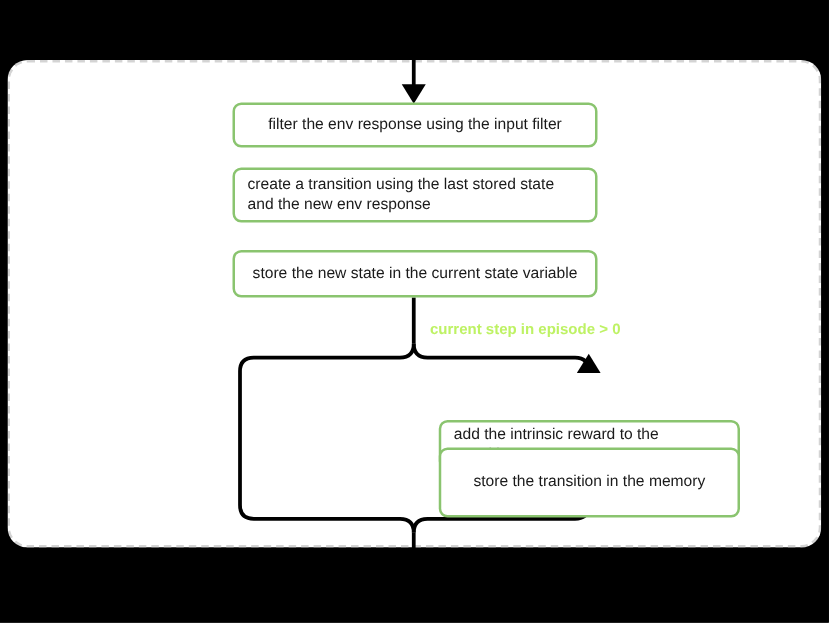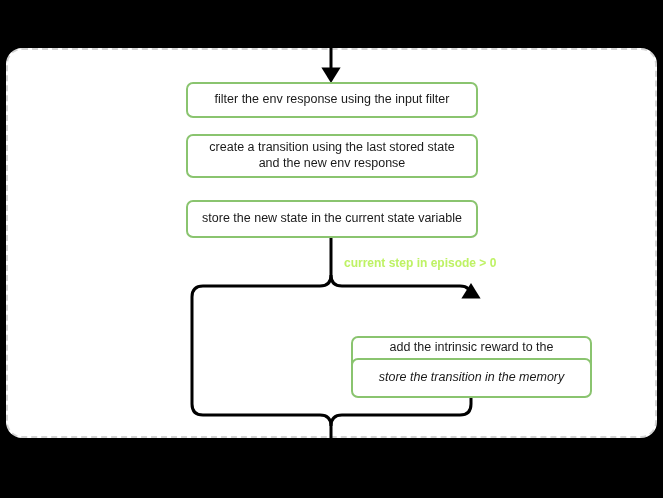--- a/index.html
+++ b/index.html
@@ -43,31 +43,30 @@
   }
   .node {
     position: absolute;
     box-sizing: border-box;
     background: #ffffff;
     border: 2.5px solid #8ac46f;
     border-radius: 7px;
     display: flex;
     align-items: center;
     justify-content: center;
-    text-align: center;
     color: #1a1a1a;
     font-size: 12.5px;
     line-height: 1.25;
     padding: 4px 10px;
   }
   #node-filter      { left: 186px; top: 82px;  width: 292px; height: 36px; }
   #node-transition  { left: 186px; top: 134px; width: 292px; height: 44px; }
   #node-store-state { left: 186px; top: 200px; width: 292px; height: 38px; }
   #node-intrinsic   { left: 351px; top: 300px; width: 241px; height: 40px; margin-top: 36px; }
-  #node-memory      { left: 351px; top: 358px; width: 241px; height: 40px; font-style: italic; }
+  #node-memory      { left: 351px; top: 358px; width: 241px; height: 56px; }
 
   #edges {
     position: absolute;
     left: 0; top: 0;
     width: 663px;
     height: 498px;
     pointer-events: none;
   }
   .edge-label {
     position: absolute;

